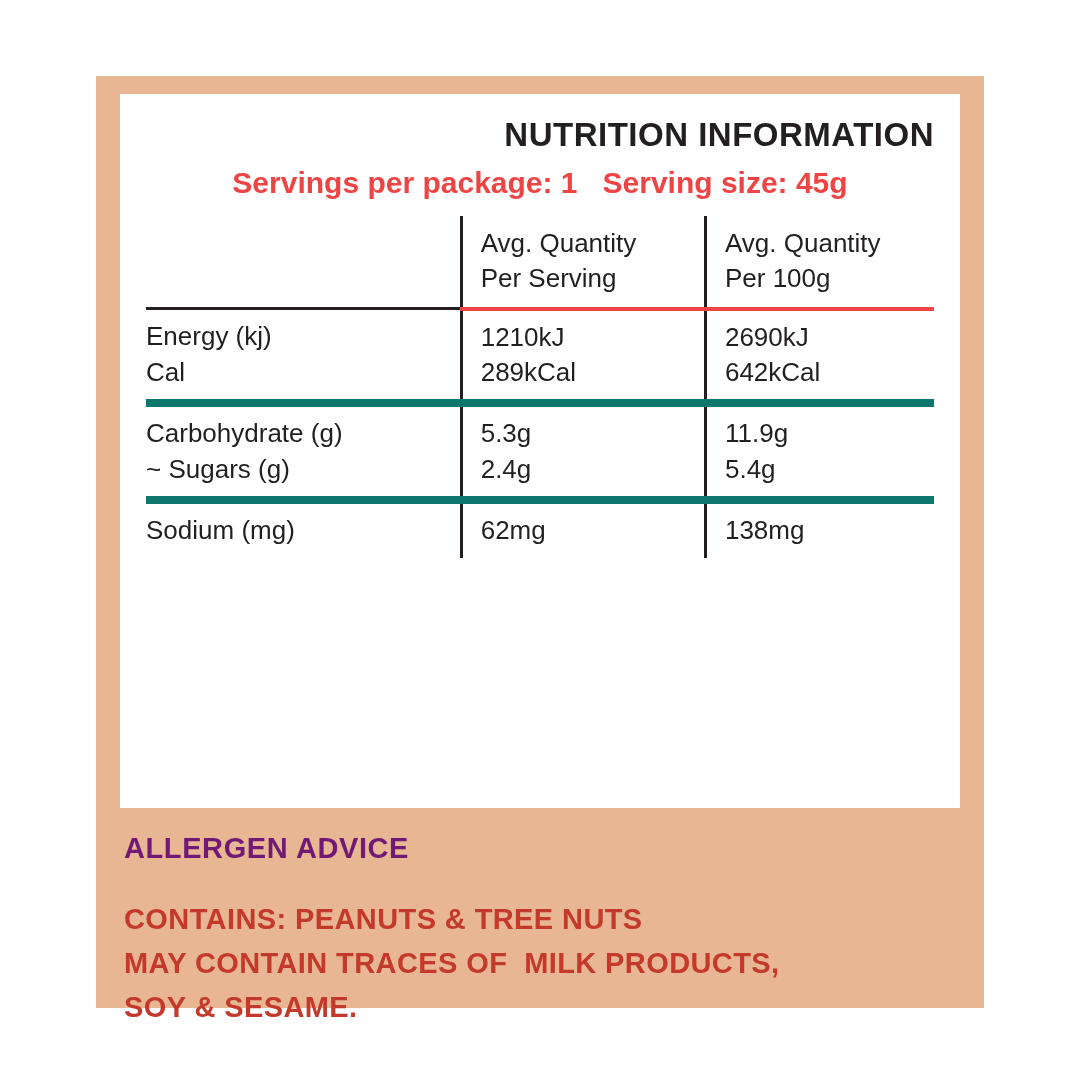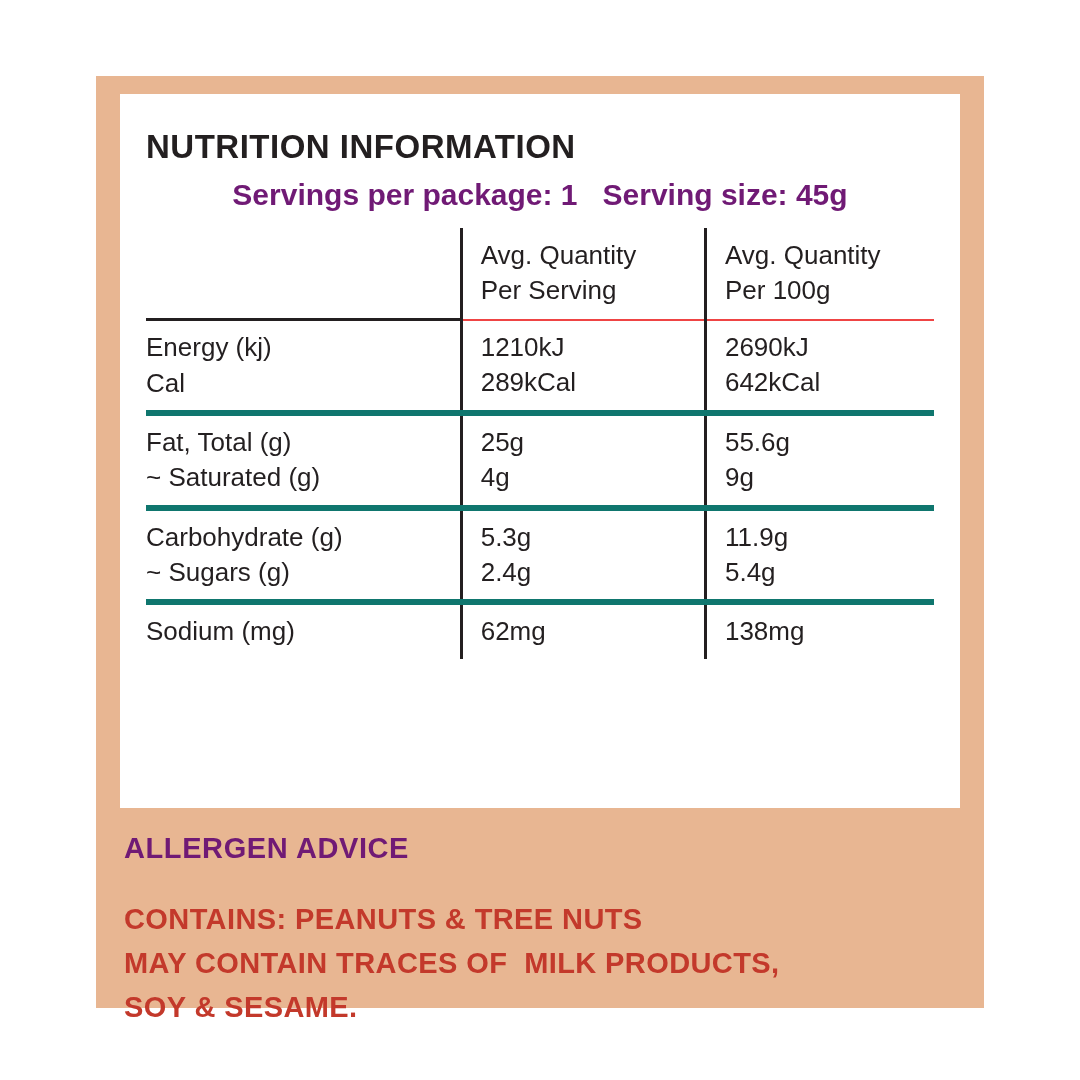--- a/index.html
+++ b/index.html
@@ -25,31 +25,30 @@
     position: absolute;
     left: 24px;
     top: 18px;
     width: 840px;
     height: 714px;
     background: #ffffff;
     box-sizing: border-box;
     padding: 22px 26px 0 26px;
   }
   .nutrition-title {
-    text-align: left;
+    text-align: right;
     font-size: 33px;
     letter-spacing: 0.5px;
     color: #231f20;
     font-weight: 700;
-    margin-top: 12px;
   }
   .servings-line {
     text-align: center;
     font-size: 30px;
-    color: #701a75;
+    color: #ef4444;
     font-weight: 700;
     margin-top: 12px;
     white-space: pre;
   }
   table.nutrition-table {
     width: 100%;
     border-collapse: collapse;
     margin-top: 16px;
     table-layout: fixed;
   }
@@ -63,32 +62,32 @@
   .col-serving { width: 31%; }
   .col-100g { width: 29%; }
 
   .hdr-cell {
     font-size: 24px;
     line-height: 1.22;
     padding: 10px 0 10px 18px !important;
     font-weight: 400;
   }
   .hdr-row td {
-    border-bottom: 2px solid #ef4444;
+    border-bottom: 4px solid #ef4444;
   }
   .hdr-row td.col-label {
     border-bottom: 3px solid #231f20;
   }
   .vline-1 { border-left: 3px solid #231f20; }
   .vline-2 { border-left: 3px solid #231f20; }
 
   .grp td {
     padding-top: 9px !important;
     padding-bottom: 9px !important;
-    border-bottom: 6px solid #0f766e;
+    border-bottom: 8px solid #0f766e;
   }
   .grp td.val {
     padding-left: 18px !important;
   }
   .cellline {
     display: block;
     line-height: 1.36;
     white-space: pre;
   }
   .last-row td {
@@ -156,34 +155,20 @@
             <span class="cellline">1210kJ</span>
             <span class="cellline">289kCal</span>
           </td>
           <td class="col-100g val vline-2">
             <span class="cellline">2690kJ</span>
             <span class="cellline">642kCal</span>
           </td>
         </tr>
 
 
-        <tr class="grp">
-          <td class="col-label">
-            <span class="cellline">Fat, Total (g)</span>
-            <span class="cellline">~ Saturated (g)</span>
-          </td>
-          <td class="col-serving val vline-1">
-            <span class="cellline">25g</span>
-            <span class="cellline">4g</span>
-          </td>
-          <td class="col-100g val vline-2">
-            <span class="cellline">55.6g</span>
-            <span class="cellline">9g</span>
-          </td>
-        </tr>
 
         <tr class="grp">
           <td class="col-label">
             <span class="cellline">Carbohydrate (g)</span>
             <span class="cellline">~ Sugars (g)</span>
           </td>
           <td class="col-serving val vline-1">
             <span class="cellline">5.3g</span>
             <span class="cellline">2.4g</span>
           </td>

